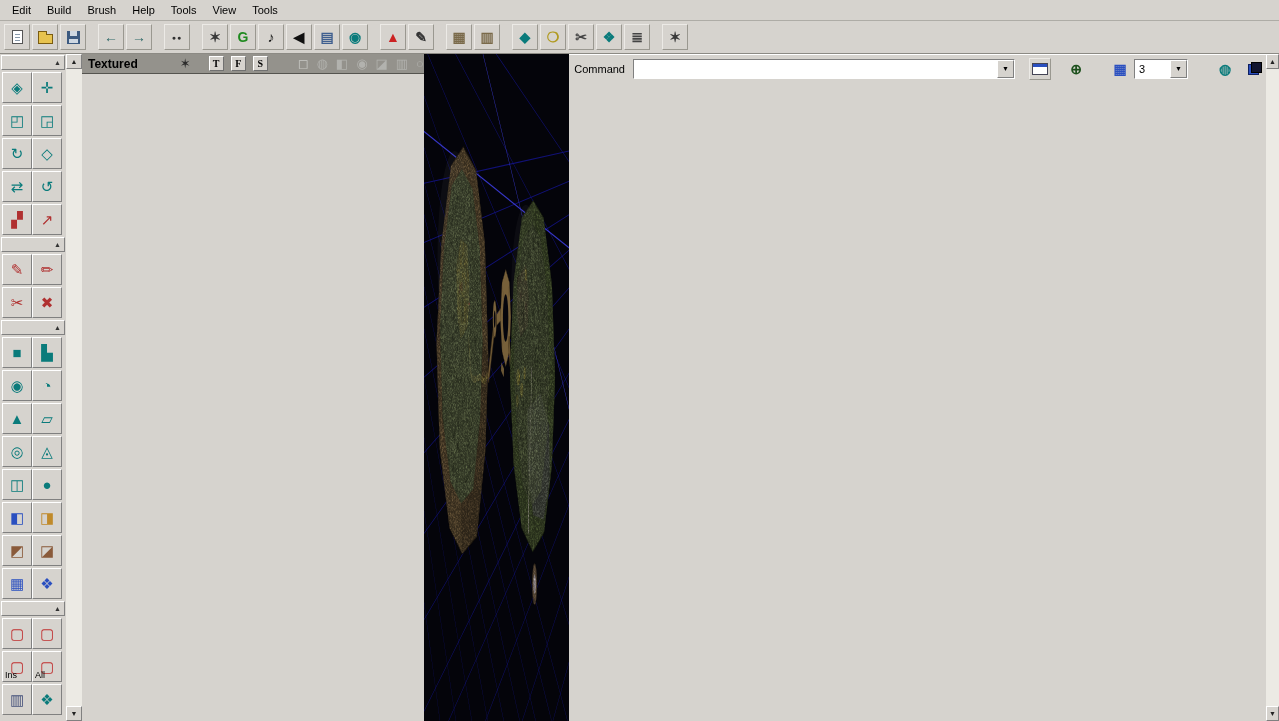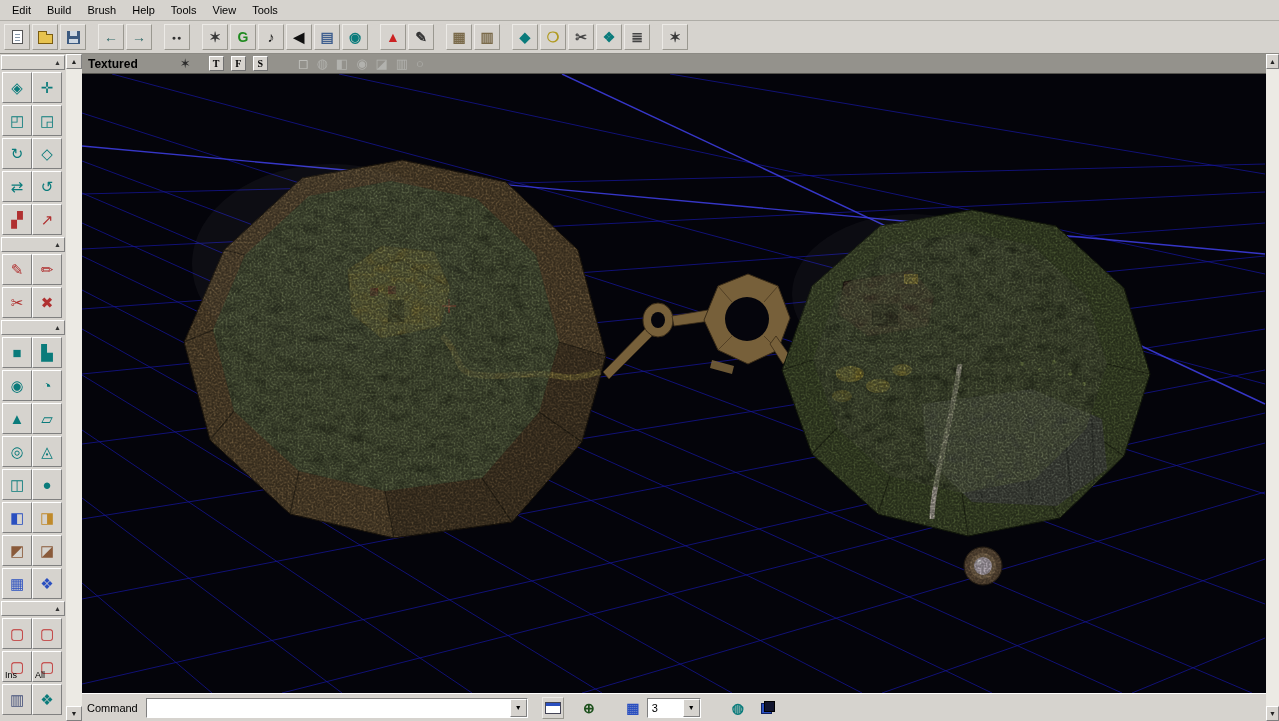--- a/index.html
+++ b/index.html
@@ -38,21 +38,21 @@
 
   
   .vscroll { background:#eceae4; display:flex; flex-direction:column; justify-content:space-between; }
   #tbx-scroll { width:16px; }
   #right-scroll { width:13px; }
   .sb-btn { height:15px; width:100%; background:#d6d3ce; border:1px solid;
             border-color:#fff #808080 #808080 #fff; font-size:7px; color:#222;
             display:flex; align-items:center; justify-content:center; }
 
   
-  #main-col { flex:1; display:flex; flex-direction:column; min-width:0; }
+  #main-col { flex:1; display:flex; flex-direction:row; min-width:0; }
   #vp-header { height:20px; display:flex; align-items:center; border-bottom:1px solid #55544f; }
   #vp-title { font-weight:bold; font-size:12px; color:#000; margin-left:6px; }
   .vh-jack { margin-left:42px; font-size:13px; color:#2b2b2b; }
   .vh-letters { display:flex; gap:7px; margin-left:18px; }
   .vh-letter { width:15px; height:15px; background:#d6d3ce; border:1px solid;
                border-color:#fff #707070 #707070 #fff; font-weight:bold; font-size:10px;
                display:flex; align-items:center; justify-content:center;
                font-family:"Liberation Serif","DejaVu Serif",serif; }
   .vh-icons { display:flex; gap:8px; margin-left:30px; }
   .vh-icon { font-size:13px; line-height:1; }

